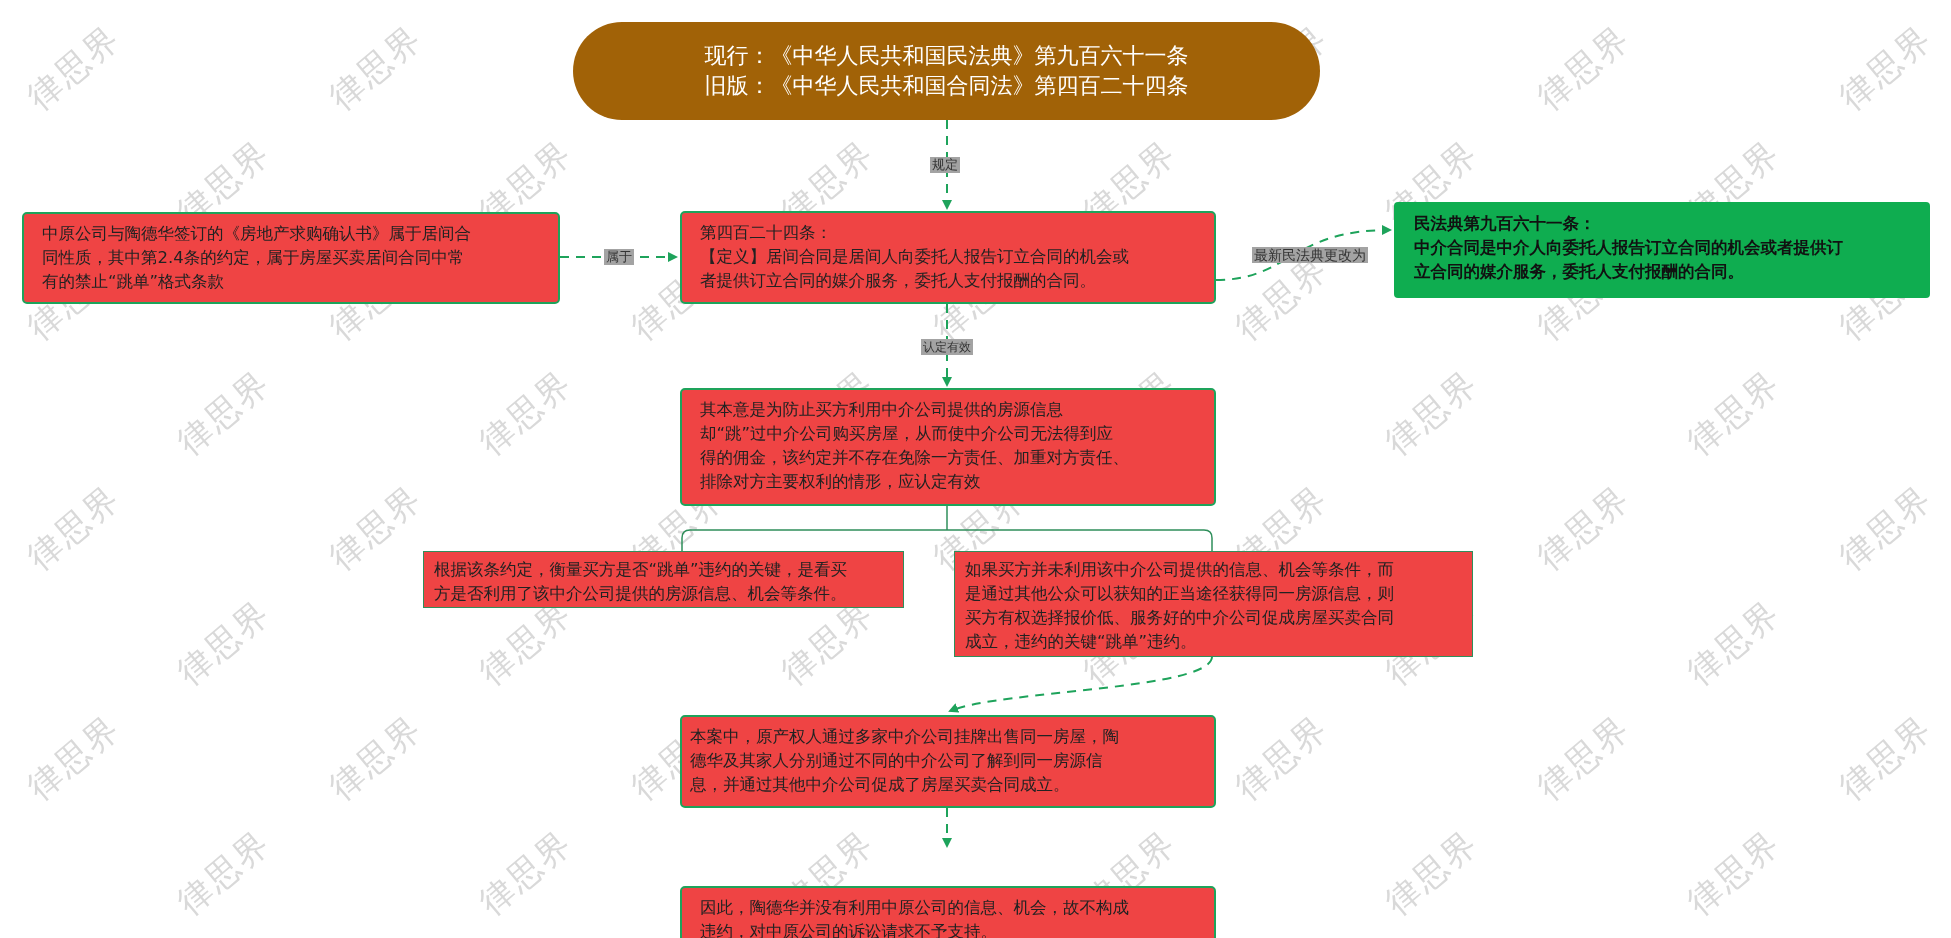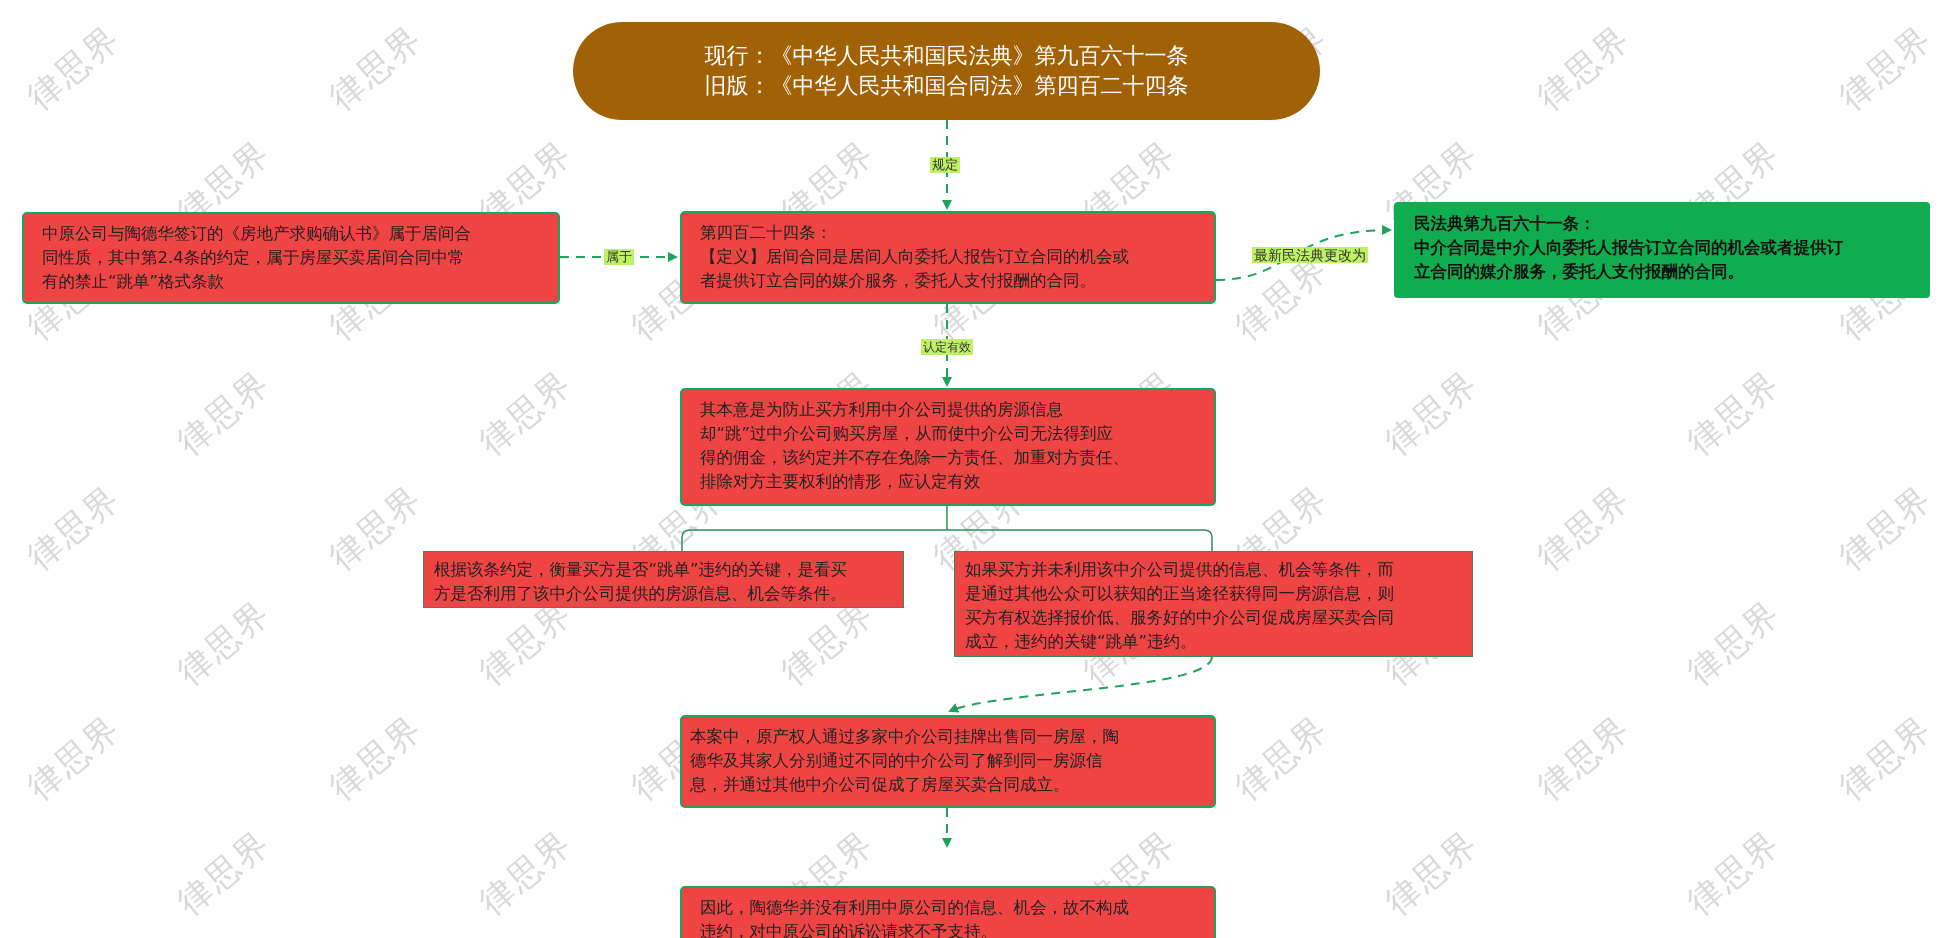--- a/index.html
+++ b/index.html
@@ -30,21 +30,21 @@
     display: flex; flex-direction: column; justify-content: center; align-items: center;
     color: #ffffff; font-size: 22px; line-height: 30px;
   }
   .green-box {
     position: absolute; left: 1394px; top: 202px; width: 536px; height: 96px;
     background: #0fad50; border-radius: 4px; z-index: 2; box-sizing: border-box;
     padding: 10px 20px; color: #111; font-weight: bold; font-size: 16.5px; line-height: 24px;
   }
   .green-box .line { display: block; white-space: nowrap; }
   .edge-label {
-    position: absolute; z-index: 3; background: #bef264; color: #333;
+    position: absolute; z-index: 3; background: #a3a3a3; color: #333;
     font-size: 13px; line-height: 16px; padding: 0 2px; white-space: nowrap;
   }
 </style>
 </head>
 <body>
 
 <div class="wm-layer" id="wm-layer">
     <span class="wm" style="left: 20px; top: 45px;">律思界</span>
     <span class="wm" style="left: 322px; top: 45px;">律思界</span>
     <span class="wm" style="left: 624px; top: 45px;">律思界</span>

